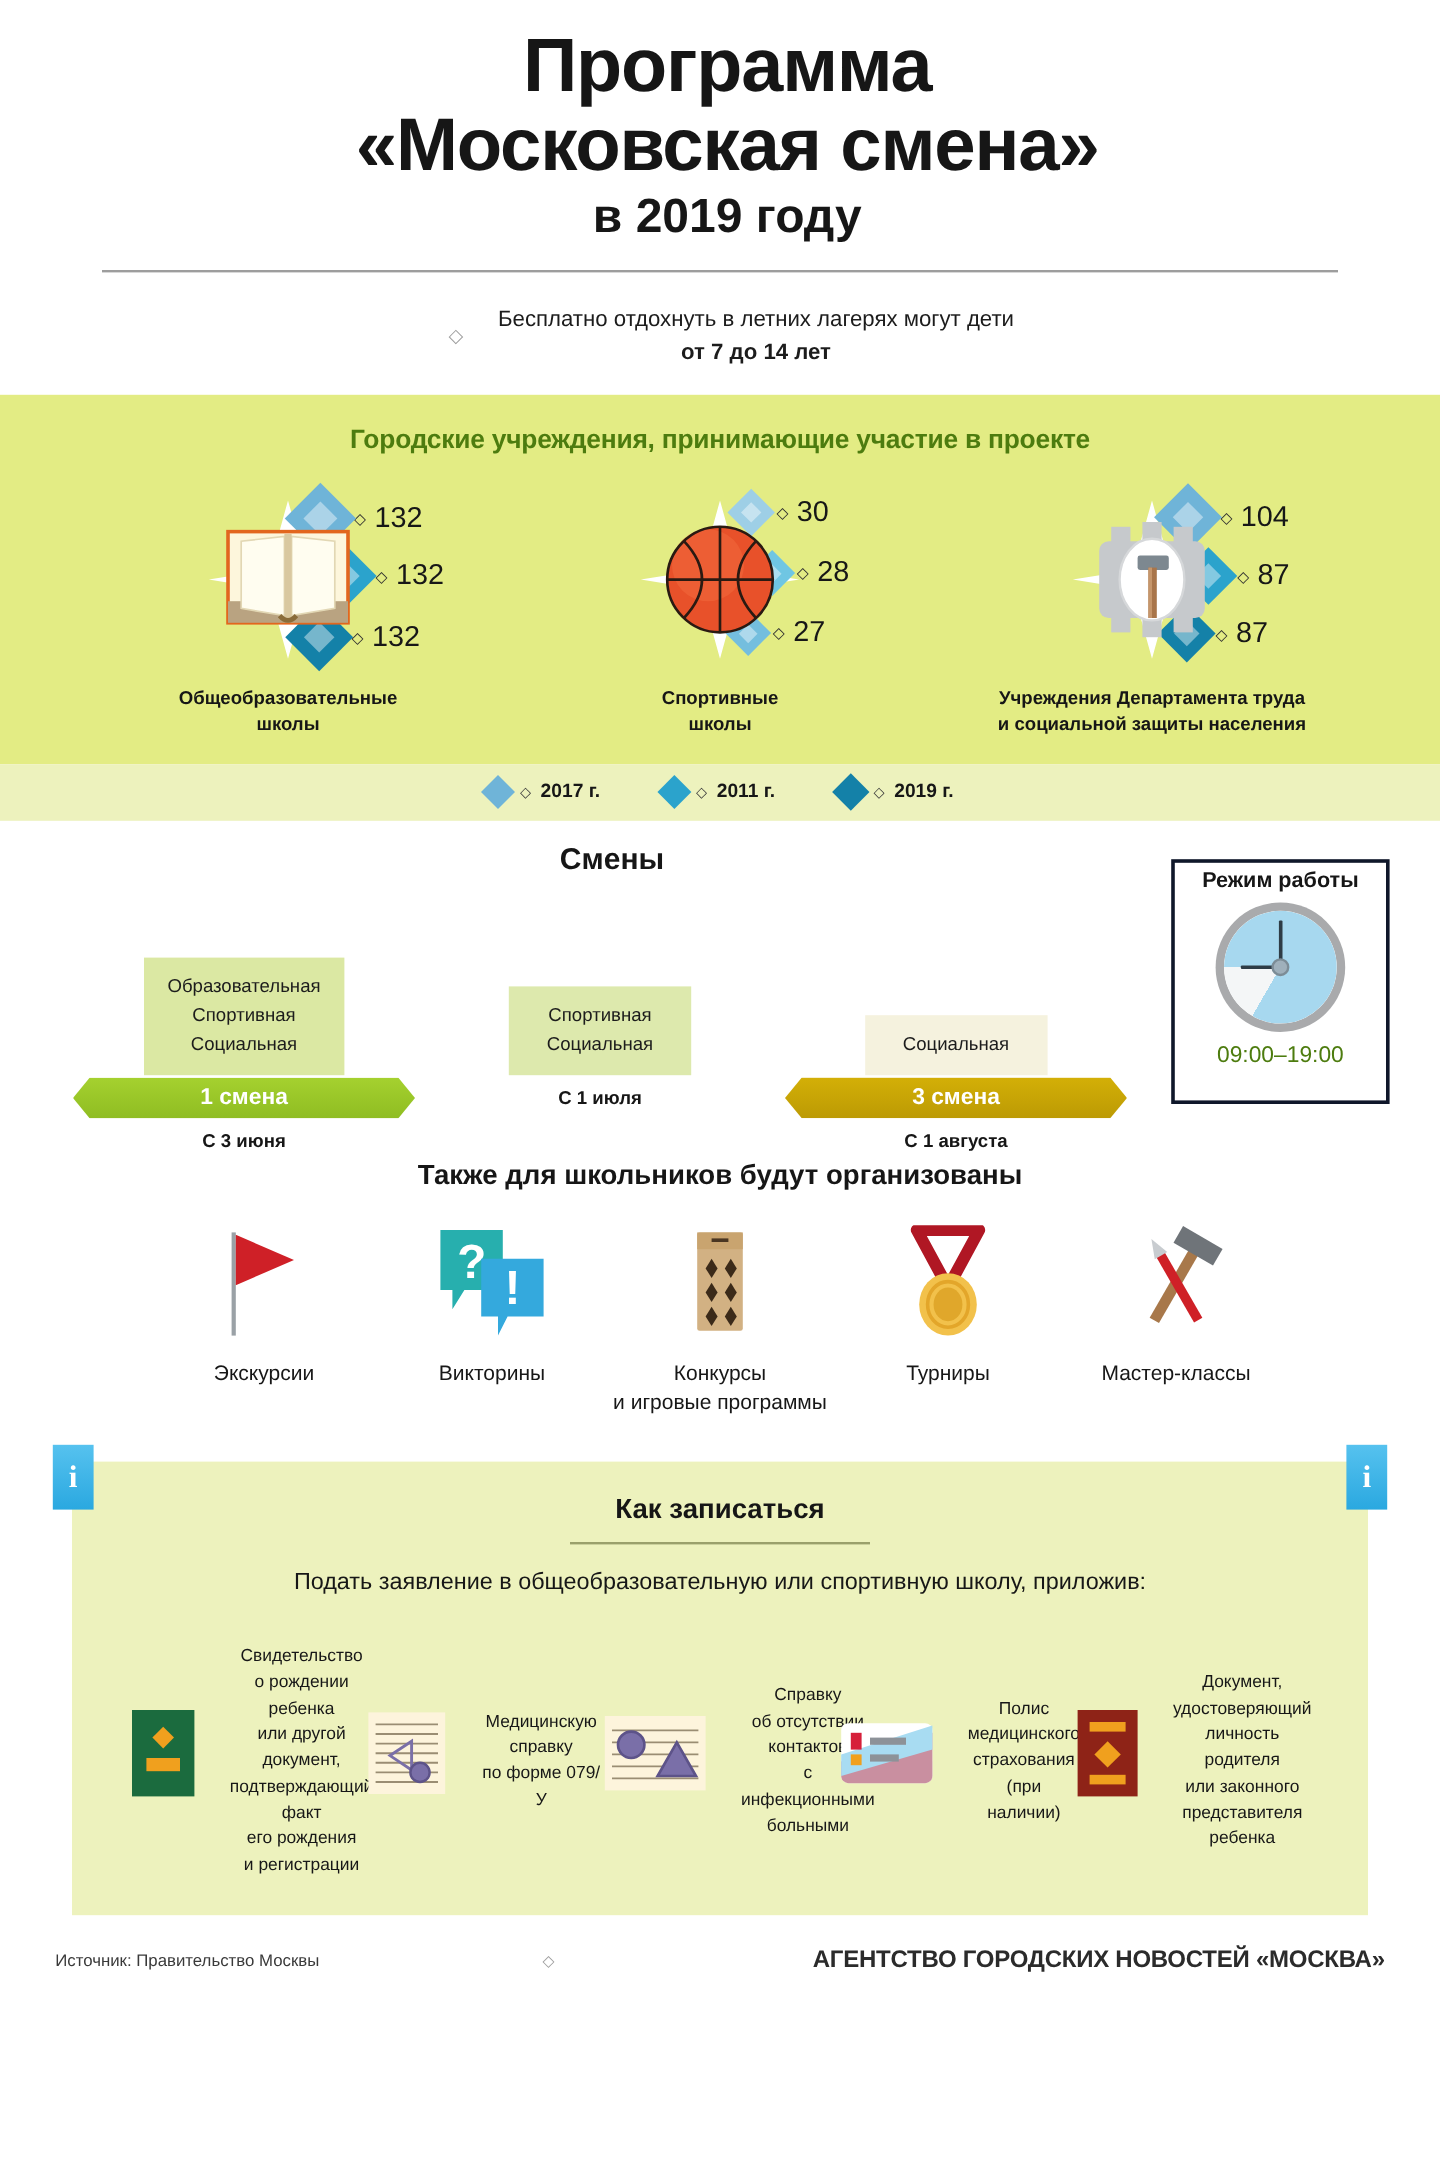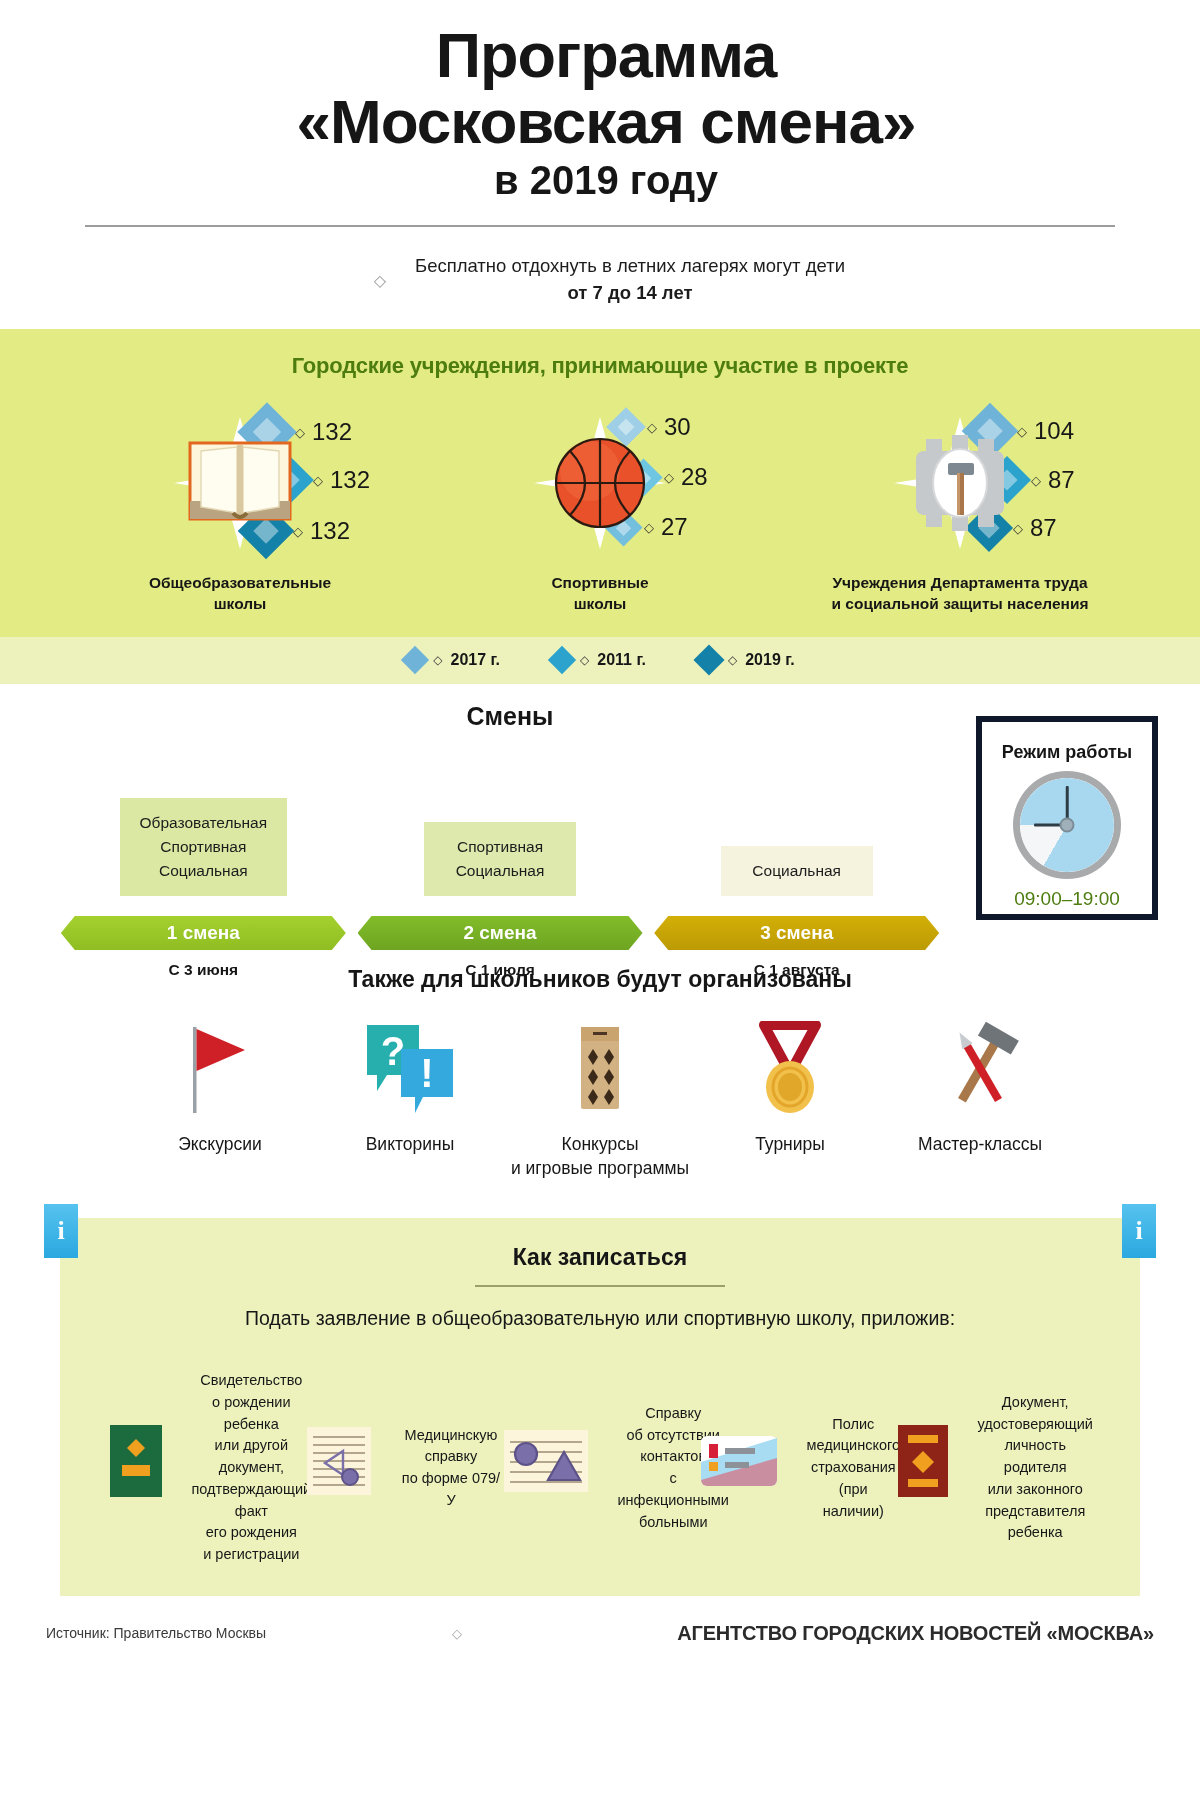--- a/index.html
+++ b/index.html
@@ -63,29 +63,29 @@
   .shifts-title{position:absolute;left:0;top:2px;width:1020px;text-align:center;font-size:25px;font-weight:bold;color:#161616;}
   .shift-cols{position:absolute;left:55px;top:36px;width:890px;display:flex;}
   .shift{width:297px;display:flex;flex-direction:column;align-items:center;}
   .shift-types{
     padding:13px 20px;font-size:15.5px;line-height:1.55;text-align:center;color:#1c1c1c;min-width:112px;
   }
   .chev{
     position:relative;width:285px;height:34px;color:#fff;font-size:19px;font-weight:bold;
     display:flex;align-items:center;justify-content:center;
     clip-path:polygon(0 50%, 14px 0, 271px 0, 285px 50%, 271px 100%, 14px 100%);
-    margin-top:20px;
+    margin-top:2px;
   }
   .shift-date{margin-top:11px;font-size:15.5px;font-weight:bold;color:#161616;}
 
   
   .clockbox{
     position:absolute;right:42px;top:16px;width:182px;height:204px;
-    border:6px solid #0f172a;background:#fff;box-sizing:border-box;
-    display:flex;flex-direction:column;align-items:center;padding-top:20px;
+    border:3px solid #0f172a;background:#fff;box-sizing:border-box;
+    display:flex;flex-direction:column;align-items:center;padding-top:4px;
   }
   .clock-title{font-size:18px;font-weight:bold;color:#161616;}
   .clock{position:relative;width:108px;height:108px;margin-top:8px;}
   .clock-ring{position:absolute;inset:0;border-radius:50%;background:#a9aaac;}
   .clock-face{position:absolute;inset:7px;border-radius:50%;background:#fff;overflow:hidden;}
   .clock-fill{position:absolute;inset:0;border-radius:50%;
     background:conic-gradient(#a7d8ef 0deg 210deg, #f4f6f7 210deg 270deg, #a7d8ef 270deg 360deg);}
   .hand{position:absolute;background:#2e3c46;border-radius:1px;}
   .h-min{width:2.5px;height:38px;left:50%;top:15px;transform:translateX(-50%);}
   .h-hour{width:32px;height:3px;left:21px;top:50%;transform:translateY(-50%);}
@@ -326,21 +326,20 @@
         <div class="shift-types" style="background:#dbe8a3;white-space:pre-line">Образовательная
 Спортивная
 Социальная</div>
         <div class="chev" style="background:linear-gradient(180deg,#a5d12f,#8fbd22);">1 смена</div>
         <div class="shift-date">С 3 июня</div>
       </div>
       <div class="shift">
         <div style="height:86px"></div>
         <div class="shift-types" style="background:#dde9ad;white-space:pre-line">Спортивная
 Социальная</div>
-        <div class="chev" style="background:linear-gradient(180deg,#82bd2a,#6ea421);">2 смена</div>
         <div class="shift-date">С 1 июля</div>
       </div>
       <div class="shift">
         <div style="height:110px"></div>
         <div class="shift-types" style="background:#f5f2de;white-space:pre-line">Социальная</div>
         <div class="chev" style="background:linear-gradient(180deg,#d3af07,#bc9a04);">3 смена</div>
         <div class="shift-date">С 1 августа</div>
       </div>
     </div>
 

